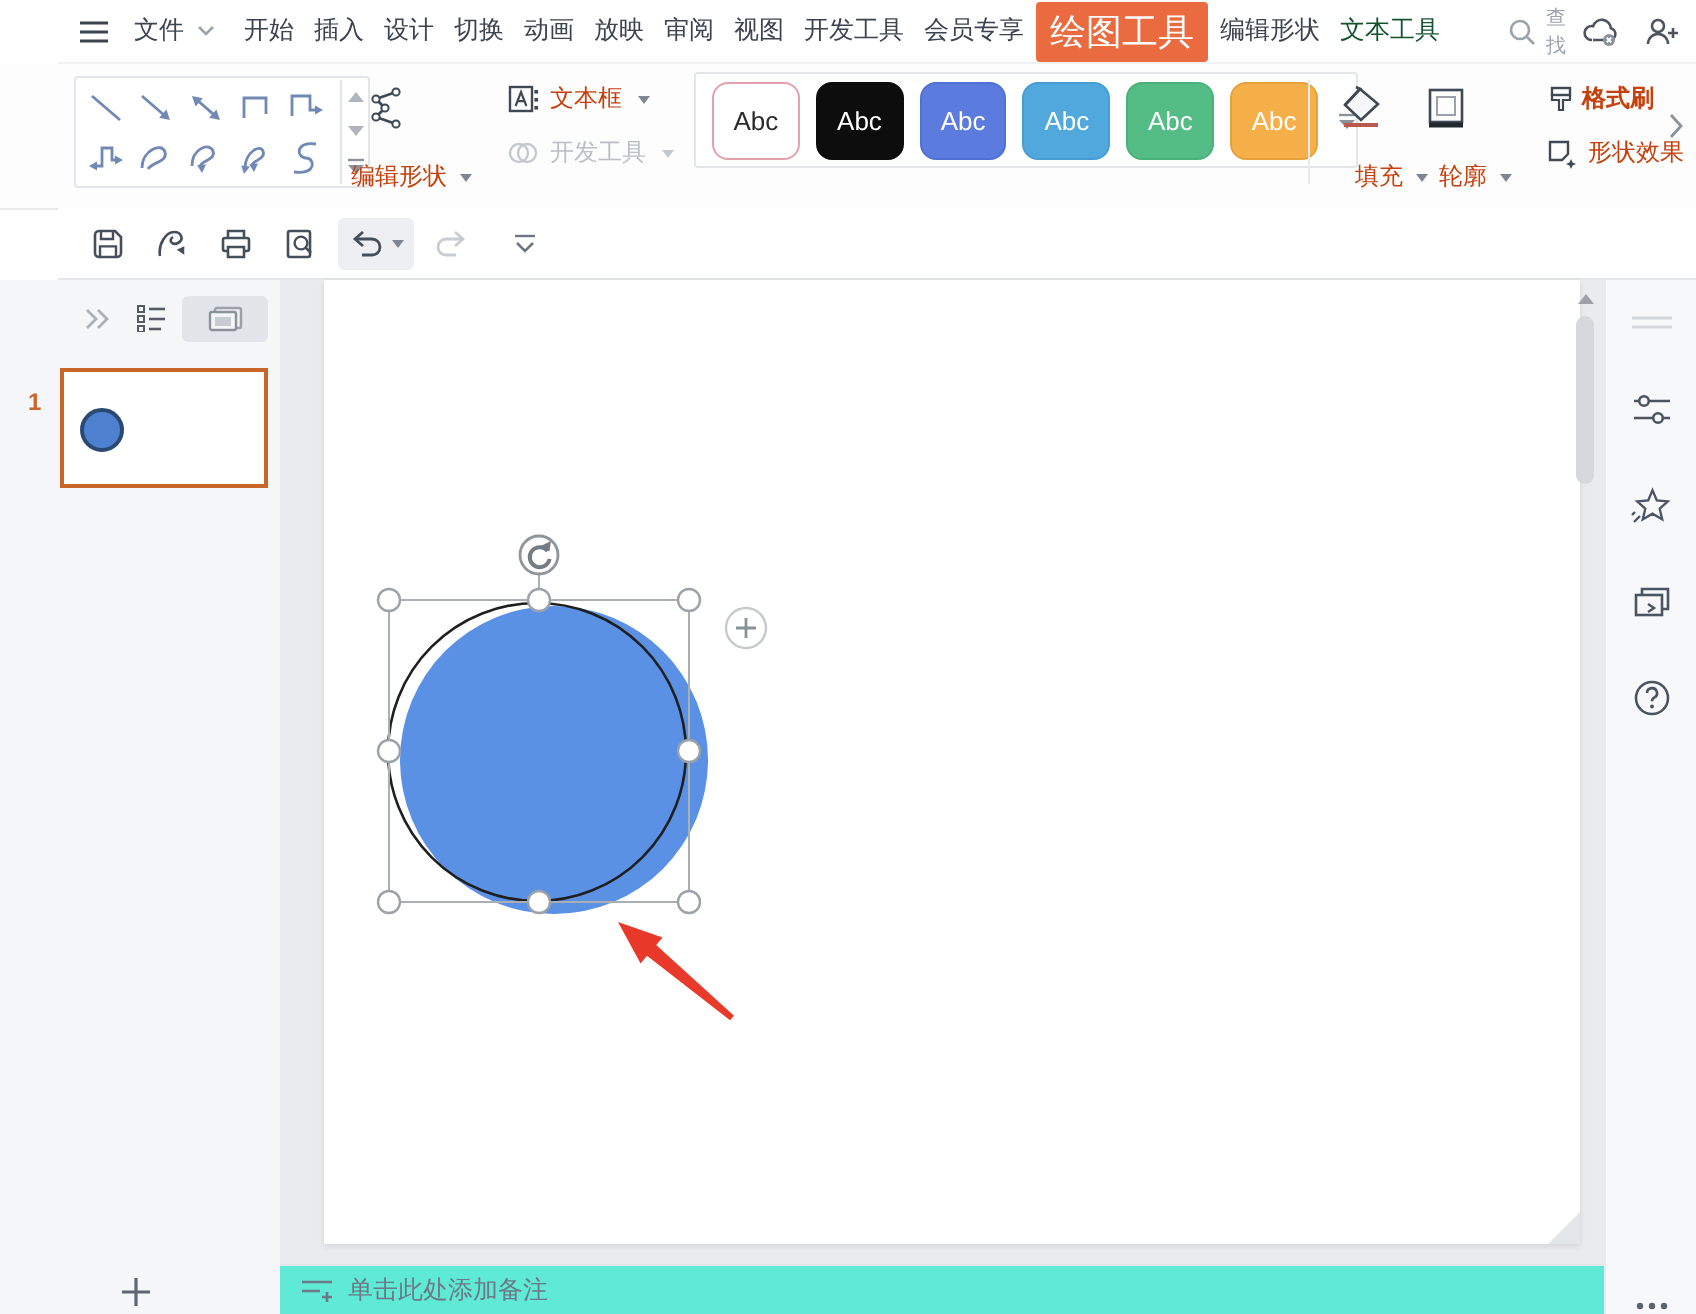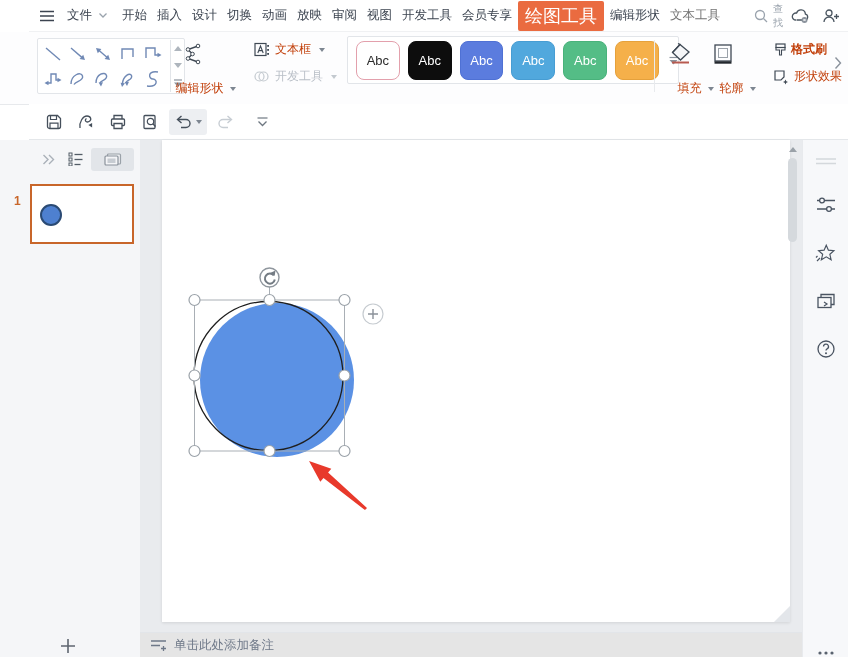--- a/index.html
+++ b/index.html
@@ -46,21 +46,21 @@
   #page-curl{right:12px;bottom:10px;width:0;height:0;border-style:solid;border-width:0 0 16px 16px;border-color:transparent transparent #e3e6ea transparent;}
   #shape-svg{left:0;top:0;}
   #vscroll{left:646px;top:2px;width:14px;height:488px;}
   #vs-thumb{left:2px;top:16px;width:9px;height:84px;background:#d5d9dd;border-radius:5px;}
 
   
   #rbar{left:802px;top:140px;width:46px;height:517px;background:#f7f8fa;border-left:1px solid #e8eaed;}
   .rb-icon{width:46px;height:30px;display:flex;align-items:center;justify-content:center;}
 
   
-  #notesbar{left:140px;top:632px;width:662px;height:25px;background:#e5e5e5;border-top:1px solid #e2e5e9;display:flex;align-items:center;gap:7px;padding-left:10px;box-sizing:border-box;text-align:right;}
+  #notesbar{left:140px;top:632px;width:662px;height:25px;background:#5eead4;border-top:1px solid #e2e5e9;display:flex;align-items:center;gap:7px;padding-left:10px;box-sizing:border-box;text-align:right;}
   #notes-text{font-size:12.5px;color:#6e7888;}
 </style>
 </head>
 <body>
 
 <div id="app">
 
   <div id="topbar" class="abs row" style="padding-left:10px;gap:2px;box-sizing:border-box;">
     <span class="ic" style="margin-right:6px;">
       <svg width="16" height="14" viewBox="0 0 16 14">
@@ -78,21 +78,21 @@
     <span class="menu-item">设计</span>
     <span class="menu-item">切换</span>
     <span class="menu-item">动画</span>
     <span class="menu-item">放映</span>
     <span class="menu-item">审阅</span>
     <span class="menu-item">视图</span>
     <span class="menu-item">开发工具</span>
     <span class="menu-item">会员专享</span>
     <span class="tab-pill" style="background:#ea6b40;">绘图工具</span>
     <span class="menu-item">编辑形状</span>
-    <span class="menu-item" style="color:#737373;">文本工具</span>
+    <span class="menu-item" style="color:#14532d;">文本工具</span>
     <span class="search-wrap row" style="margin-left:28px;gap:5px;">
       <span class="ic">
         <svg width="14" height="14" viewBox="0 0 14 14">
             <circle cx="6" cy="6" r="4.5" stroke="#9aa3ad" stroke-width="1.3" fill="none"></circle>
             <path d="M9.5,9.5 L13,13" stroke="#9aa3ad" stroke-width="1.3"></path>
           </svg>
       </span>
       <span>查找</span>
     </span>
     <span style="flex:1;"></span>

